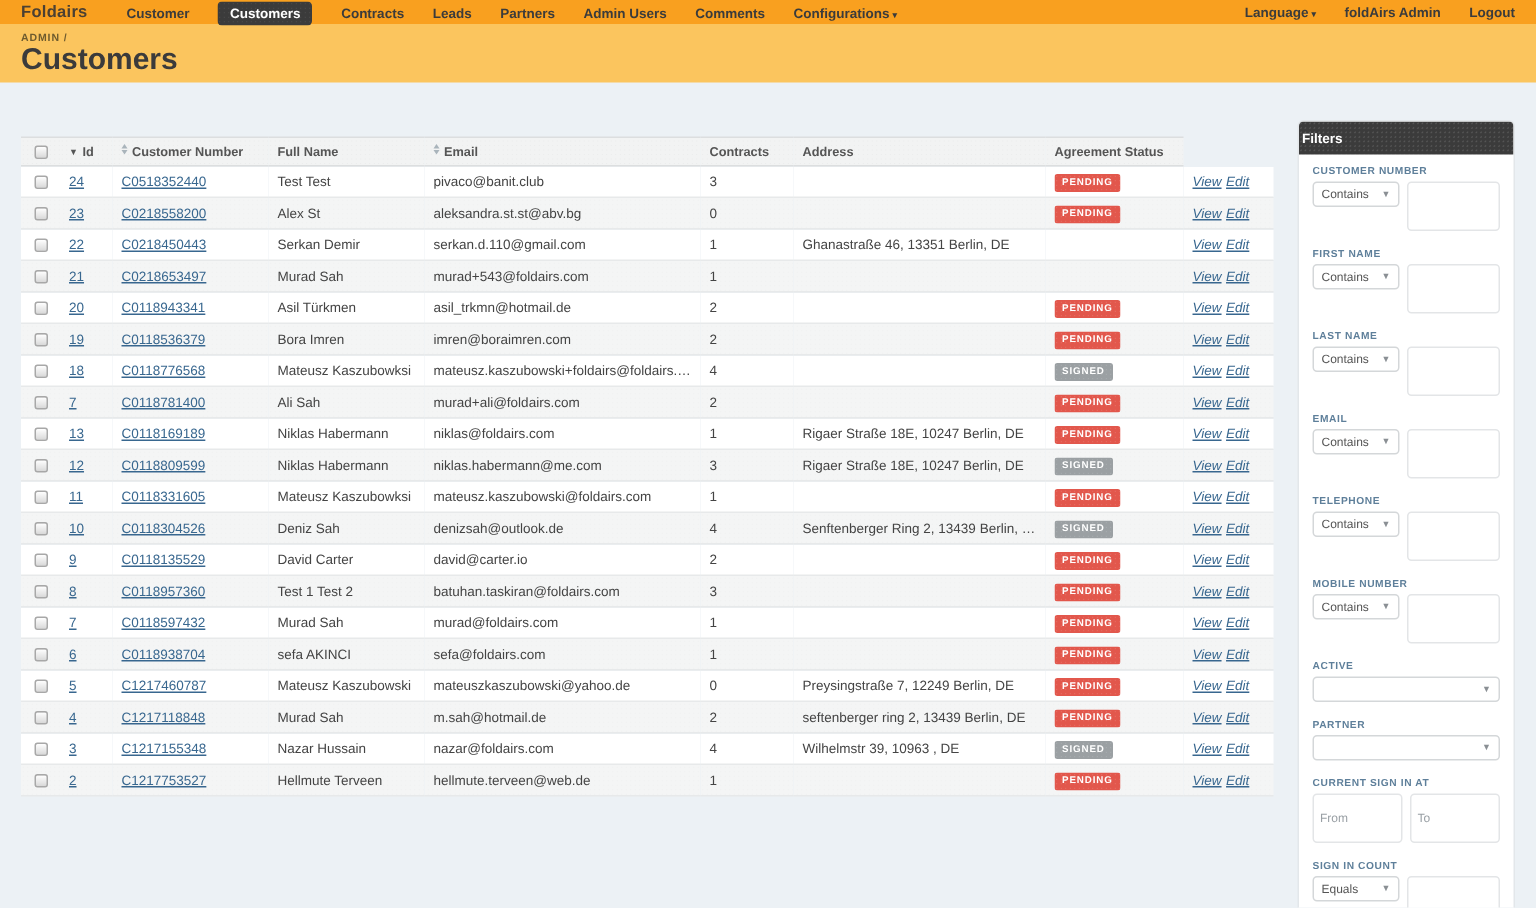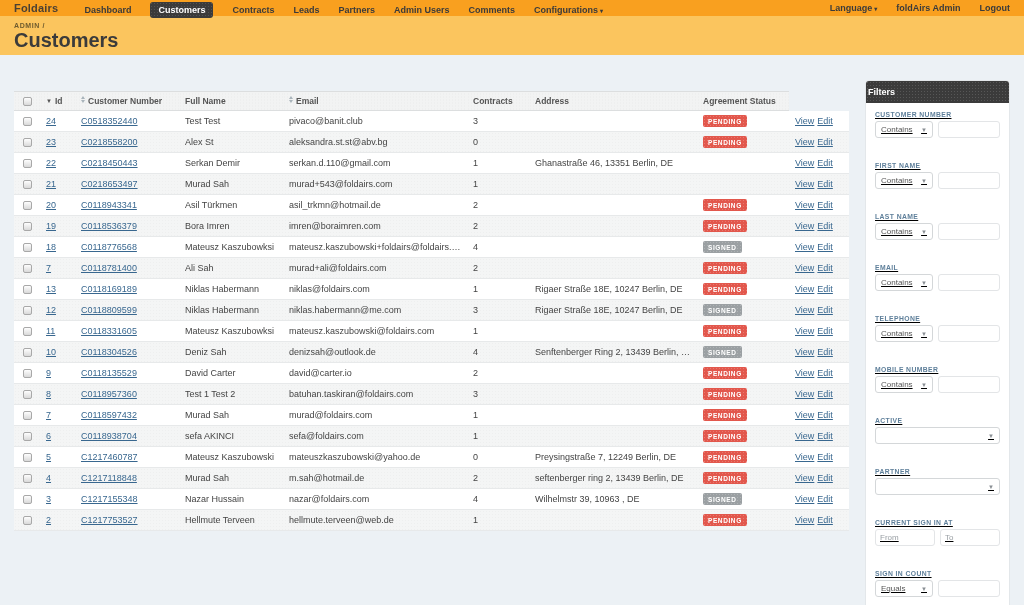--- a/index.html
+++ b/index.html
@@ -54,58 +54,58 @@
   .sort-desc { display:inline-block; font-size:6px; color:#555; margin-right:3px; transform:translateY(-1px); }
   .sort-both { display:inline-block; margin-right:3px; vertical-align:1px; }
   .sort-both i { display:block; width:0; height:0; border-left:2.5px solid transparent; border-right:2.5px solid transparent; }
   .sort-both i.up { border-bottom:3px solid #A9B4BB; margin-bottom:1px; }
   .sort-both i.dn { border-top:3px solid #A9B4BB; }
   .badge { display:inline-block; font-size:6.5px; font-weight:bold; letter-spacing:.6px; color:#fff;
     padding:2.5px 5px; border-radius:2px; text-transform:uppercase;
     background-image:radial-gradient(rgba(255,255,255,.2) .5px, transparent .5px); background-size:3px 3px; }
   .badge.PENDING { background-color:var(--pending,#E2574C); }
   .badge.SIGNED  { background-color:var(--signed,#9BA0A3); }
-  .c-actions a { margin-right:3px; }
+  .c-actions a { margin-right:3px;font-style:italic; }
 
   
   .table-footer { display:flex; justify-content:space-between; align-items:baseline; margin-top:7px; font-size:8px; color:#8A8F94; }
   .download a { color:var(--link,#38678F); text-decoration:underline; margin-left:3px; }
   .displaying { color:#9AA0A5; }
   .displaying b { color:#70767B; }
 
   
   .filters-card { width:145px; margin-top:25px; background:#fff; border:1px solid #E3E7EA; border-radius:4px; overflow:hidden; }
   .filters-header { background-color:var(--dark,#3B3B3B); color:#fff; font-size:9px; font-weight:bold; padding:6px 2px;
     background-image:radial-gradient(rgba(255,255,255,.14) .6px, transparent .6px); background-size:3px 3px; }
   .filters-body { padding:8px 9px 10px; }
-  .fgroup { margin-bottom:24px;text-decoration:underline; }
+  .fgroup { margin-bottom:12px; }
   .flabel { font-size:6.8px; font-weight:bold; color:var(--label,#5E7F9A); letter-spacing:.4px; margin-bottom:3px; text-transform:uppercase; }
   .frow { display:flex; gap:5px; }
   .fselect { flex:0 0 58px; height:17px; border:1px solid #D4D7D9; border-radius:3px; background:#fff;
     font-size:8px; color:#555; display:flex; align-items:center; justify-content:space-between; padding:0 5px; cursor:pointer; }
   .fselect.full { flex:1 1 auto; }
   .fselect .caret { font-size:6px; color:#8A8F94; }
-  .finput { flex:1 1 auto; min-width:0; height:17px; border:1px solid #E3E5E7; border-radius:3px;
+  .finput { flex:1 1 auto; min-width:0; height:33px; border:1px solid #E3E5E7; border-radius:3px;
     font-size:8px; color:#555; padding:0 4px; font-family:"Liberation Sans",sans-serif; }
   .finput::placeholder { color:#9AA0A5; }
   .fbuttons { display:flex; gap:6px; margin-top:20px; }
   .btn-dark.small { padding:6px 12px; }
   .btn-clear { background:#fff; border:1px solid #D9DCDE; color:#555; font-size:9px; font-weight:bold;
     padding:6px 10px; border-radius:3px; cursor:pointer; white-space:nowrap; }
 
   
   .page-footer { margin:22px 14px 0; font-size:8px; color:#9AA0A5; }
   .page-footer a { color:var(--link,#38678F); text-decoration:underline; }
 </style>
 </head>
 <body>
 
 <div class="topnav">
   <span class="brand">Foldairs</span>
-  <span id="topnav-items"><a class="nav-item">Dashboard</a><a class="nav-item active">Customers</a><a class="nav-item">Contracts</a><a class="nav-item">Leads</a><a class="nav-item">Partners</a><a class="nav-item">Admin Users</a><a class="nav-item">Comments</a><a class="nav-item">Configurations<span class="nav-caret">▾</span></a></span>
+  <span id="topnav-items"><a class="nav-item">Customer</a><a class="nav-item active">Customers</a><a class="nav-item">Contracts</a><a class="nav-item">Leads</a><a class="nav-item">Partners</a><a class="nav-item">Admin Users</a><a class="nav-item">Comments</a><a class="nav-item">Configurations<span class="nav-caret">▾</span></a></span>
   <span class="topnav-right" id="topnav-right">
       <a class="nav-item">Language<span class="nav-caret">▾</span></a>
       <a class="nav-item">foldAirs Admin</a>
       <a class="nav-item">Logout</a>
     </span>
 </div>
 
 <div class="band">
   <div class="band-left">
     <div class="breadcrumb">

